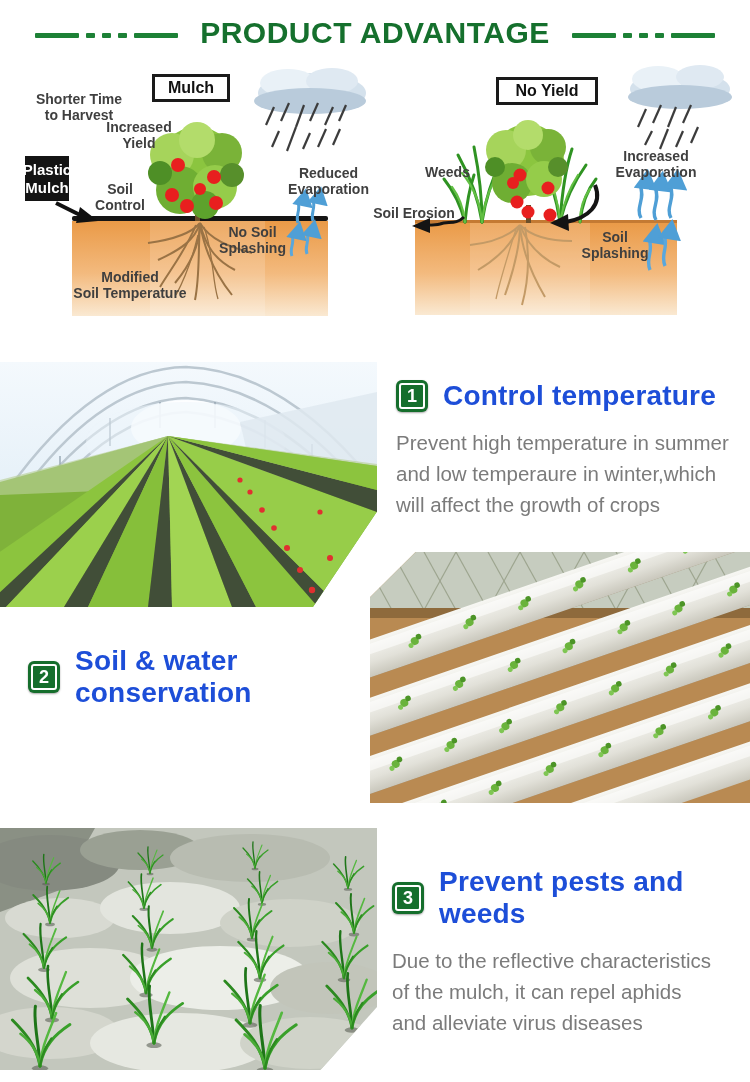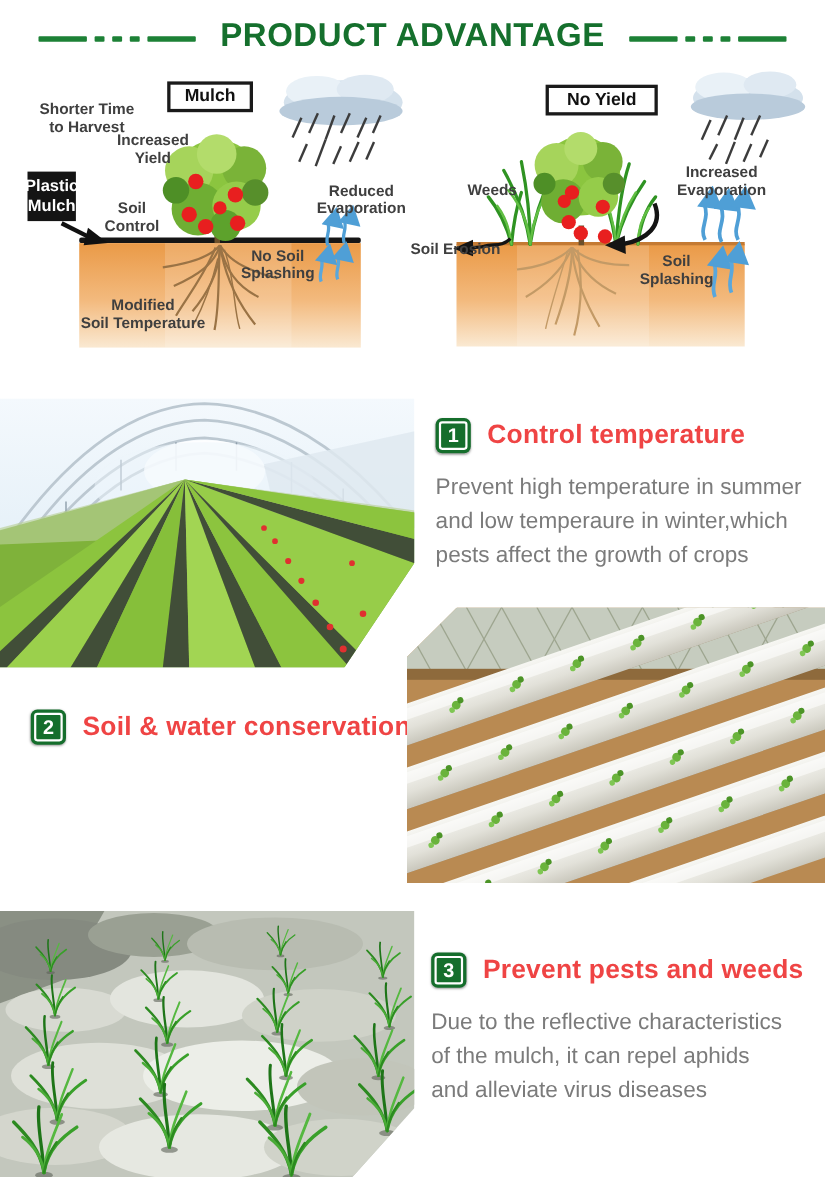--- a/index.html
+++ b/index.html
@@ -38,21 +38,21 @@
   .txt { position:absolute; }
   .txt1 { top:380px; left:396px; width:348px; }
   .txt2 { top:645px; left:28px;  width:352px; }
   .txt3 { top:866px; left:392px; width:352px; }
   .headrow { display:flex; align-items:center; gap:15px; }
   .badge { width:32px; height:32px; background:#156e2c; border-radius:6px;
     box-sizing:border-box; padding:3px; box-shadow:0 1px 2px rgba(0,0,0,.35); flex:0 0 auto; }
   .badge-num { width:100%; height:100%; box-sizing:border-box; border:2px solid #fff;
     border-radius:3px; display:flex; align-items:center; justify-content:center;
     color:#fff; font-weight:bold; font-size:18px; }
-  .sec-title { margin:0; font-size:24px; font-weight:bold; color:#ef4444; letter-spacing:.2px; }
+  .sec-title { margin:0; font-size:28px; font-weight:bold; color:#1d4ed8; letter-spacing:.2px; }
   .sec-body { margin:16px 0 0 0; font-size:20.5px; color:#7b7b7b; line-height:1.5;
     white-space:pre-line; }
 </style>
 </head>
 <body>
 
 <div class="canvas">
 
   <div class="header">
     <span class="dashes">
@@ -268,21 +268,21 @@
     <div class="dlabel" style="left:80px;top:127px;width:80px;">Soil
 Control</div>
     <div class="dlabel" style="left:281px;top:111px;width:95px;">Reduced
 Evaporation</div>
     <div class="dlabel" style="left:205px;top:170px;width:95px;">No Soil
 Splashing</div>
     <div class="dlabel" style="left:50px;top:215px;width:160px;">Modified
 Soil Temperature</div>
 
     <div class="dlabel" style="left:405px;top:110px;width:85px;">Weeds</div>
-    <div class="dlabel" style="left:370px;top:164px;width:88px;">Soil Erosion</div>
+    <div class="dlabel" style="left:370px;top:151px;width:88px;">Soil Erosion</div>
     <div class="dlabel" style="left:606px;top:94px;width:100px;">Increased
 Evaporation</div>
     <div class="dlabel" style="left:570px;top:175px;width:90px;">Soil
 Splashing</div>
   </div>
 
   <section>
     <div class="photo photo1">
       <svg width="377" height="245" viewBox="0 0 377 245">
         <defs>
@@ -343,21 +343,21 @@
     </div>
     <div class="txt txt1">
       <div class="headrow">
         <span class="badge">
             <span class="badge-num">1</span>
           </span>
         <h2 class="sec-title">Control temperature</h2>
       </div>
       <p class="sec-body">Prevent high temperature in summer
 and low temperaure in winter,which
-pests affect the growth of crops</p>
+will affect the growth of crops</p>
     </div>
   </section>
 
   <section>
     <div class="txt txt2">
       <div class="headrow">
         <span class="badge">
             <span class="badge-num">2</span>
           </span>
         <h2 class="sec-title">Soil &amp; water conservation</h2>

